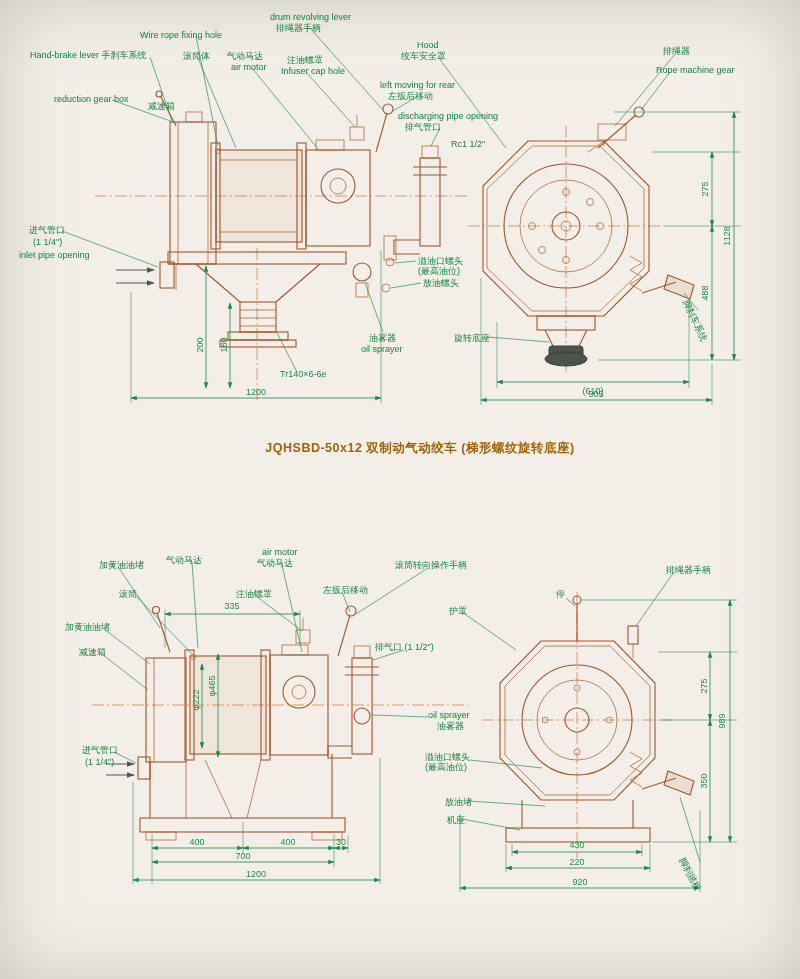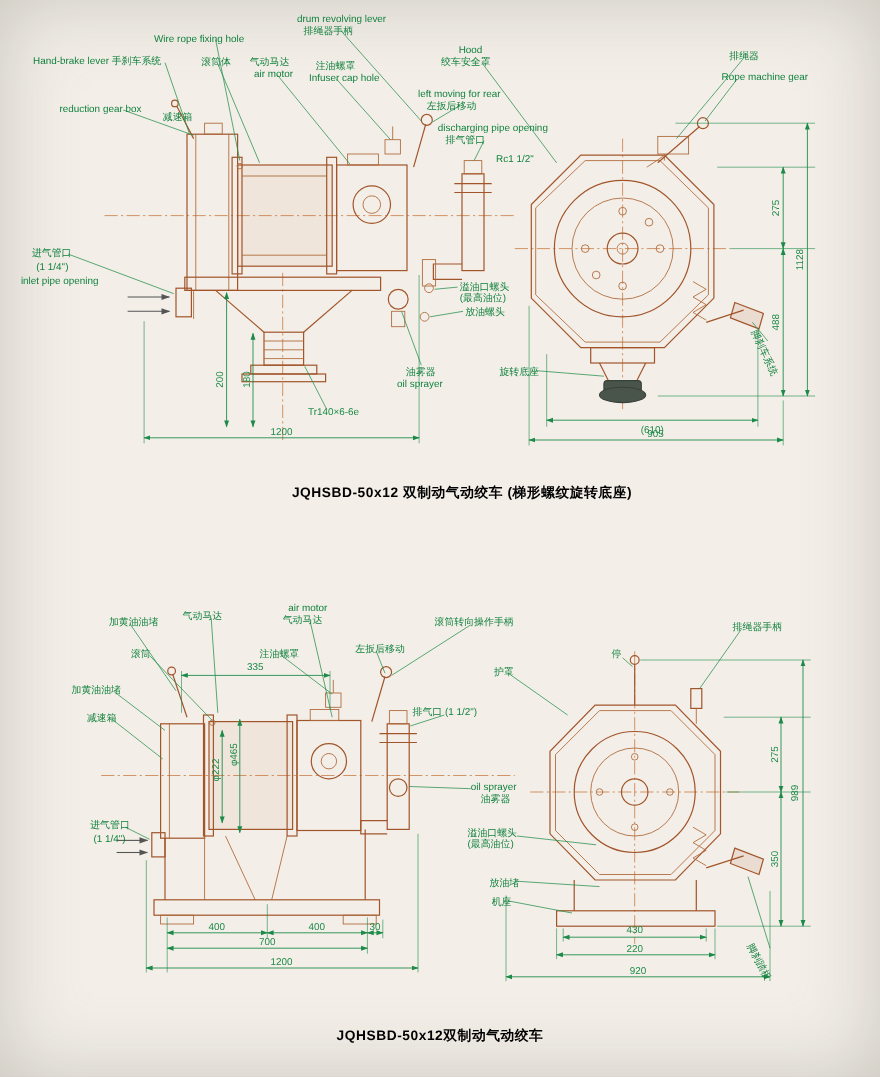--- a/index.html
+++ b/index.html
@@ -19,21 +19,21 @@
   .ext{stroke:#1d8a49;stroke-width:.55;fill:none}
   .ld {stroke:#2a9150;stroke-width:.7;fill:none}
   .a  {stroke:#555;stroke-width:1;fill:none;marker-end:url(#ad)}
   
   .lbl{position:absolute;color:#12813e;font-size:9px;line-height:1.15;white-space:nowrap}
   .dim{position:absolute;color:#1d8a49;font-size:9px;white-space:nowrap}
   .ctr{text-align:center}
   .vert{transform:rotate(-90deg)}
   .rot65{transform:rotate(65deg);transform-origin:left top}
   .rot62{transform:rotate(62deg);transform-origin:left top}
-  .cap{position:absolute;color:#000000;font-weight:bold;font-size:12.5px;
+  .cap{position:absolute;color:#a16207;font-weight:bold;font-size:12.5px;
        letter-spacing:.5px;text-align:center}
 </style>
 </head>
 <body>
 
 <div class="page">
 
   <svg class="draw" width="800" height="979" viewBox="0 0 800 979">
     <defs>
       <marker id="ag" viewBox="0 0 10 10" refX="9" refY="5" markerWidth="8" markerHeight="8" orient="auto-start-reverse">
@@ -359,15 +359,14 @@
   <div class="dim ctr" style="left:326px;top:837px;width:30px">30</div>
   <div class="dim ctr" style="left:223px;top:851px;width:40px">700</div>
   <div class="dim ctr" style="left:236px;top:869px;width:40px">1200</div>
   <div class="dim ctr vert" style="left:684px;top:681px;width:40px">275</div>
   <div class="dim ctr vert" style="left:684px;top:776px;width:40px">350</div>
   <div class="dim ctr vert" style="left:702px;top:716px;width:40px">989</div>
   <div class="dim ctr" style="left:557px;top:840px;width:40px">430</div>
   <div class="dim ctr" style="left:557px;top:857px;width:40px">220</div>
   <div class="dim ctr" style="left:560px;top:877px;width:40px">920</div>
 
-  <div class="cap" style="left:100px;top:933px;width:600px">JQHSBD-50x12双制动气动绞车</div>
 
 </div>
 
 </body></html>

